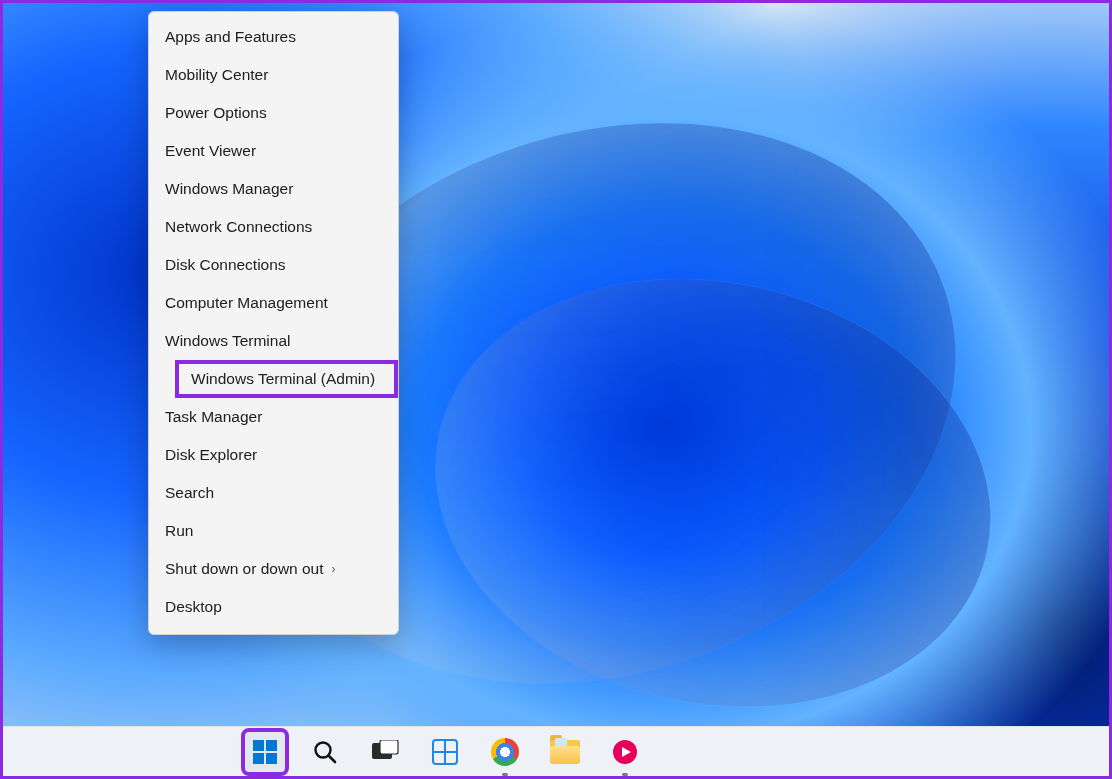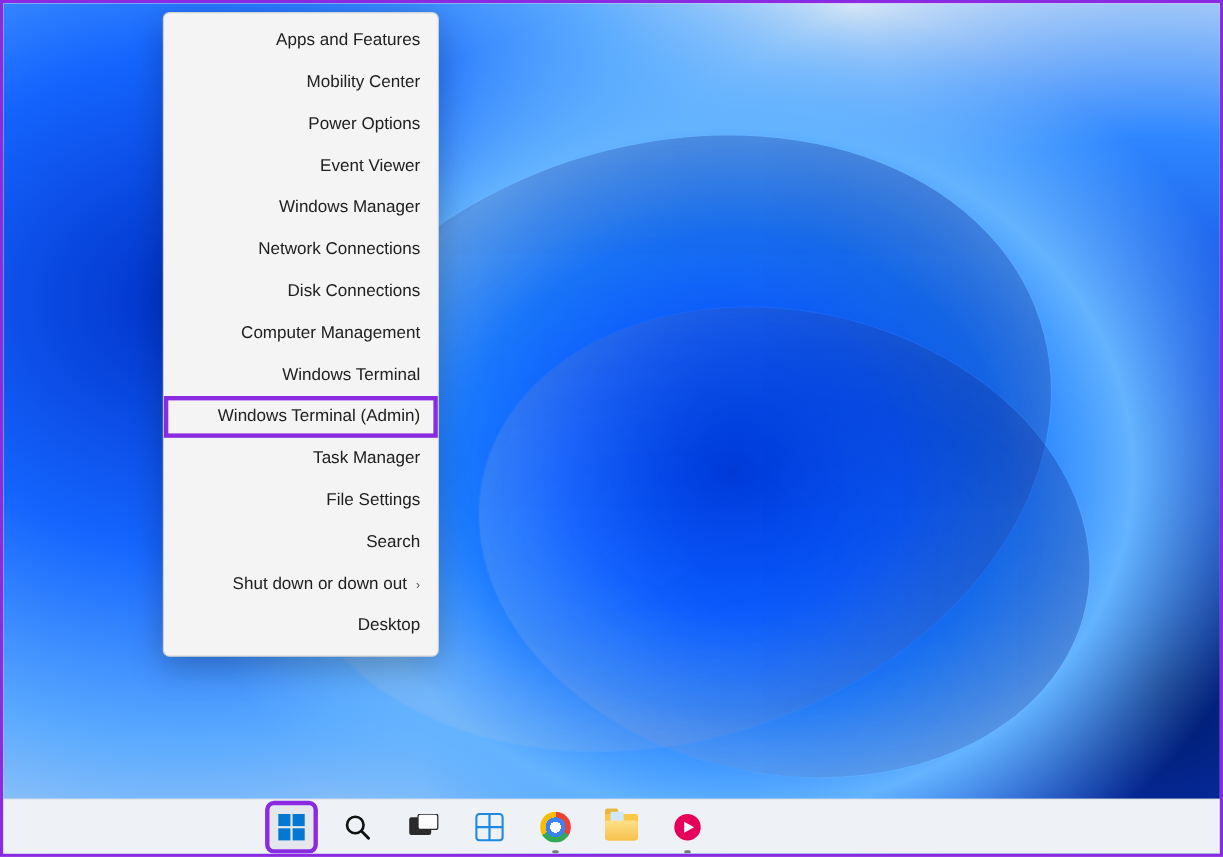--- a/index.html
+++ b/index.html
@@ -37,26 +37,27 @@
     border-radius: 6px;
     box-shadow: 0 10px 30px rgba(0,0,0,0.25);
     padding: 6px 0 8px 0;
   }
   .menu-item {
     position: relative;
     padding: 10px 16px 10px 16px;
     font-size: 15.5px;
     color: #202020;
     cursor: default;
-    display: flex; align-items: center; justify-content: flex-end;
+    display: flex; align-items: center; justify-content: flex-start;
   }
   .menu-item.highlighted {
     outline: 4px solid #8a2be2;
     outline-offset: -4px;
     z-index: 2;
+    margin-left: 26px;
   }
   .chevron {
     font-size: 12px; color: #5a5a5a; margin-left: 8px; line-height: 1;
   }
 
   
   .taskbar {
     position: absolute; left: 0; right: 0; bottom: 0;
     height: 50px;
     background: #eef2f6;
@@ -129,24 +130,27 @@
     <div class="menu-item">
       <span>Windows Terminal</span>
     </div>
     <div class="menu-item highlighted">
       <span>Windows Terminal (Admin)</span>
     </div>
     <div class="menu-item">
       <span>Task Manager</span>
     </div>
     <div class="menu-item">
-      <span>File Settings</span>
+      <span>Disk Explorer</span>
     </div>
     <div class="menu-item">
       <span>Search</span>
+    </div>
+    <div class="menu-item">
+      <span>Run</span>
     </div>
     <div class="menu-item">
       <span>Shut down or down out</span>
       <span class="chevron">›</span>
     </div>
     <div class="menu-item">
       <span>Desktop</span>
     </div>
   </div>
 

